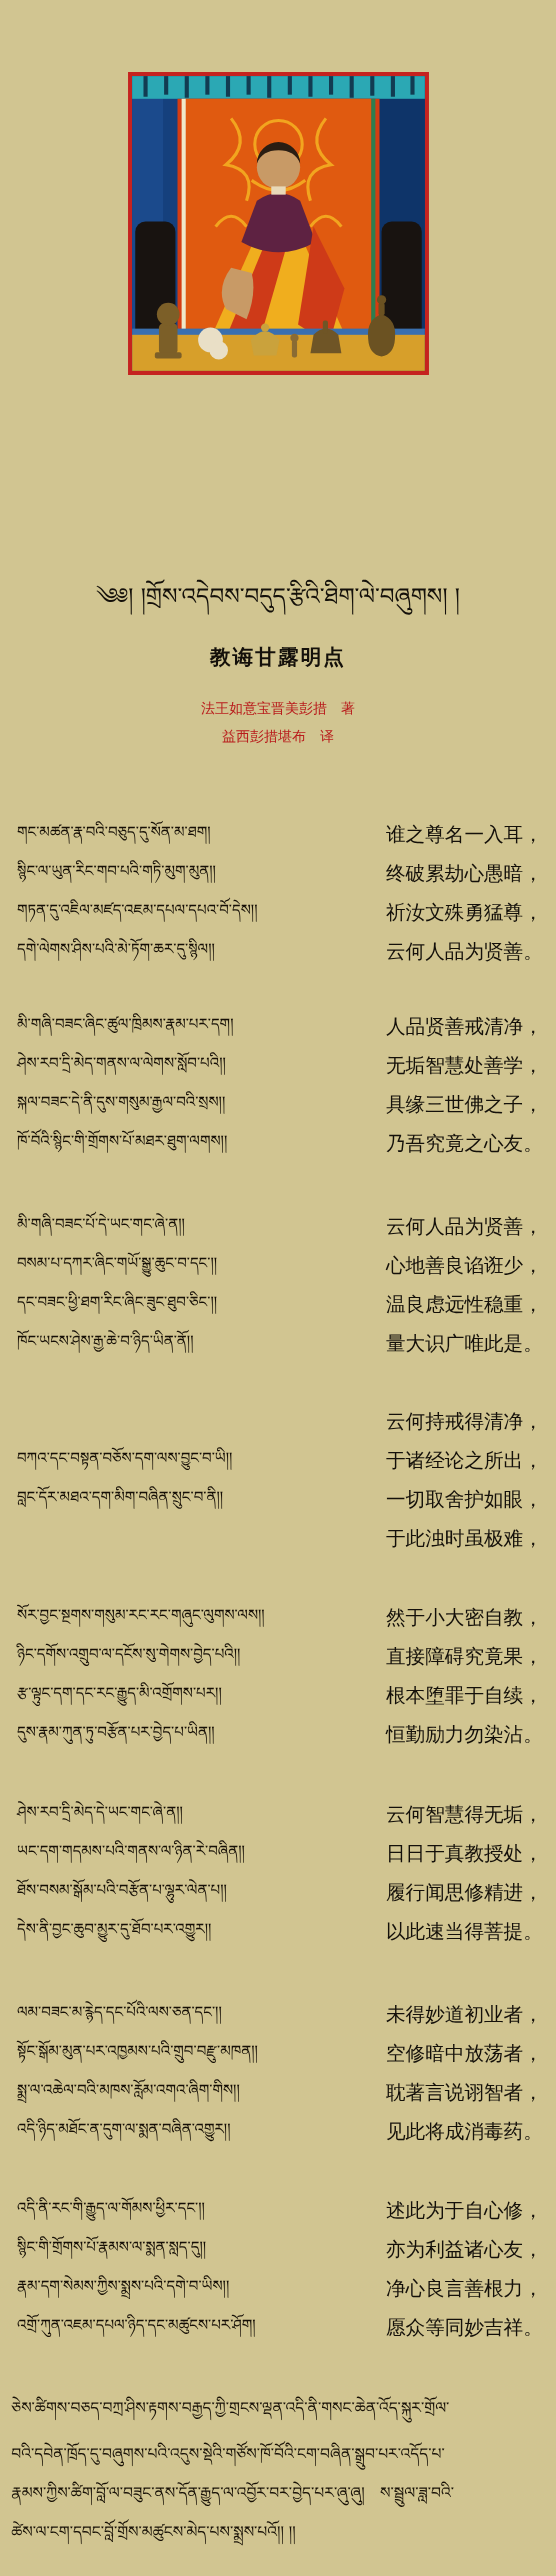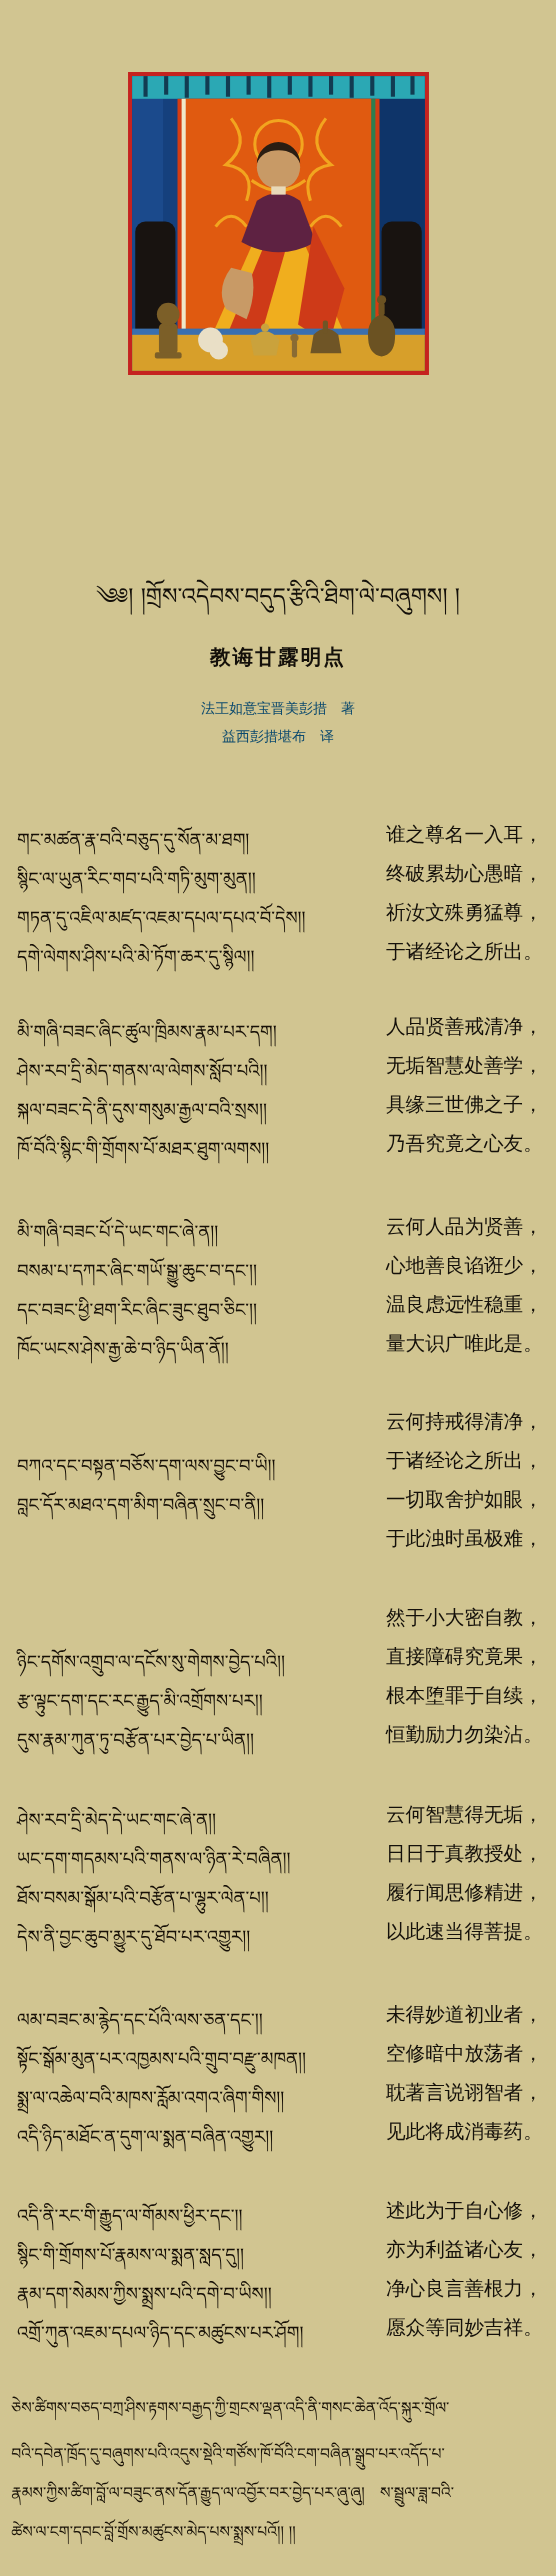--- a/index.html
+++ b/index.html
@@ -20,29 +20,29 @@
     text-align:center; font-size:23px; line-height:36px;
     color:#14100a; white-space:nowrap;
   }
   .zh-title{
     position:absolute; left:0; top:643px; width:556px;
     text-align:center; font-size:20.6px; font-weight:bold;
     letter-spacing:2.1px; color:#14100a;
   }
   .byline{
     position:absolute; left:0; width:556px; text-align:center;
-    font-size:14px; color:#0c4a6e; white-space:pre;
+    font-size:14px; color:#b91c1c; white-space:pre;
   }
   .byline.author{ top:700px; }
   .byline.translator{ top:728px; }
   .stanza{ position:absolute; left:0; width:556px; height:159px; }
   .row{ position:absolute; left:0; width:556px; height:39px; }
   .ti{
-    position:absolute; left:17px; top:7px;
-    font-size:18px; line-height:29px; white-space:nowrap; color:#160f06;
+    position:absolute; left:17px; top:0;
+    font-size:15px; line-height:29px; white-space:nowrap; color:#160f06;
   }
   .zh{
     position:absolute; left:386px; top:5.2px;
     font-size:19.6px; line-height:24px; white-space:nowrap; color:#14100a;text-align:center;
   }
   .colo{
     position:absolute; left:11.3px; width:538px;
     font-size:15.5px; line-height:23px; white-space:nowrap; color:#171006;
   }
 </style>
@@ -153,21 +153,21 @@
     <div class="row" style="top:39px">
         <span class="ti">སྙིང་ལ་ཡུན་རིང་གབ་པའི་གཏི་མུག་མུན།།</span>
         <span class="zh">终破累劫心愚暗，</span>
       </div>
     <div class="row" style="top:78px">
         <span class="ti">གཏན་དུ་འཇིལ་མཛད་འཇམ་དཔལ་དཔའ་བོ་དེས།།</span>
         <span class="zh">祈汝文殊勇猛尊，</span>
       </div>
     <div class="row" style="top:117px">
         <span class="ti">དགེ་ལེགས་ཤིས་པའི་མེ་ཏོག་ཆར་དུ་སྙིལ།།</span>
-        <span class="zh">于诸经论之所出。</span>
+        <span class="zh">云何人品为贤善。</span>
       </div>
   </div>
 
   <div class="stanza" style="top:1010px">
     <div class="row" style="top:0">
         <span class="ti">མི་གཞི་བཟང་ཞིང་ཚུལ་ཁྲིམས་རྣམ་པར་དག།</span>
         <span class="zh">人品贤善戒清净，</span>
       </div>
     <div class="row" style="top:78px">
         <span class="ti">སྐལ་བཟང་དེ་ནི་དུས་གསུམ་རྒྱལ་བའི་སྲས།།</span>
@@ -214,20 +214,21 @@
         <span class="ti">བླང་དོར་མཐའ་དག་མིག་བཞིན་སྲུང་བ་ནི།།</span>
         <span class="zh">一切取舍护如眼，</span>
       </div>
     <div class="row" style="top:117px">
         <span class="zh">于此浊时虽极难，</span>
       </div>
   </div>
 
   <div class="stanza" style="top:1601px">
     <div class="row" style="top:0">
+        <span class="ti">སོར་བྱང་སྔགས་གསུམ་རང་རང་གཞུང་ལུགས་ལས།།</span>
         <span class="zh">然于小大密自教，</span>
       </div>
     <div class="row" style="top:39px">
         <span class="ti">ཉིང་དགོས་འགྲུབ་ལ་དངོས་སུ་གེགས་བྱེད་པའི།།</span>
         <span class="zh">直接障碍究竟果，</span>
       </div>
     <div class="row" style="top:78px">
         <span class="ti">རྩ་ལྟུང་དག་དང་རང་རྒྱུད་མི་འགྲོགས་པར།།</span>
         <span class="zh">根本堕罪于自续，</span>
       </div>

